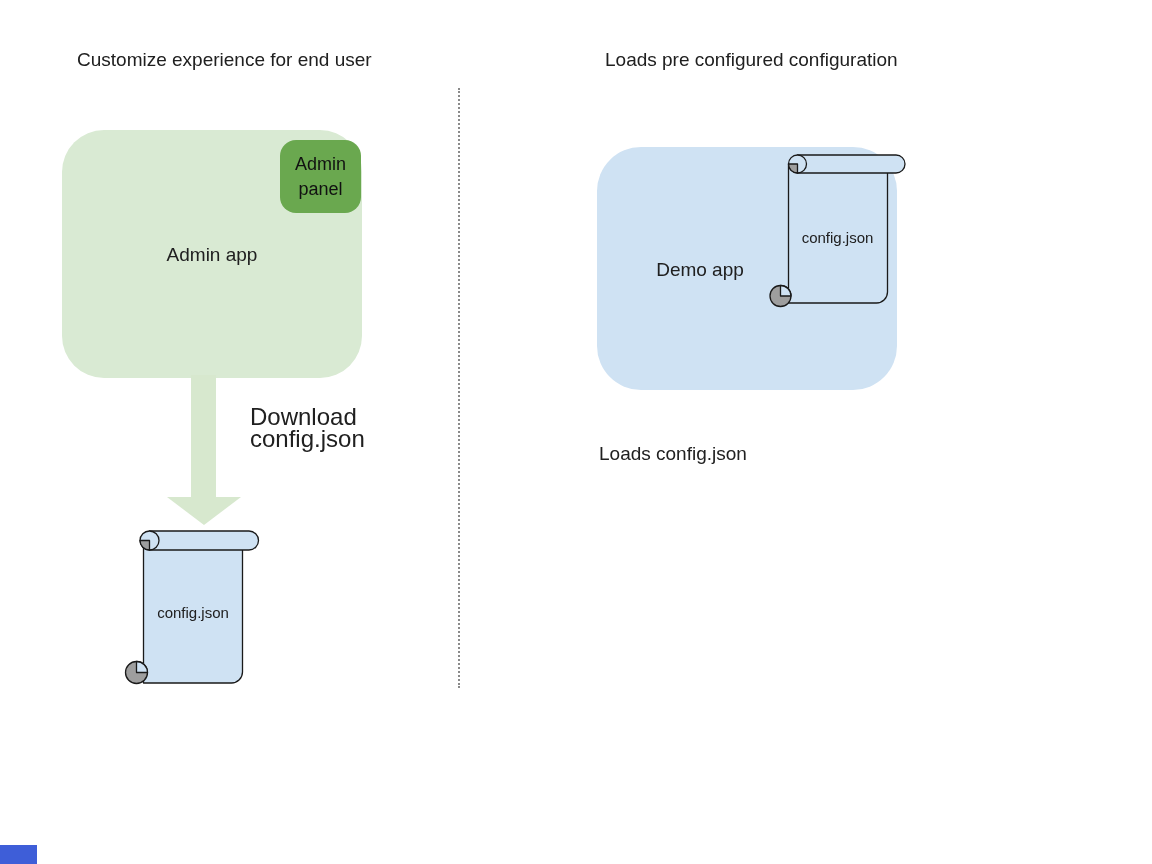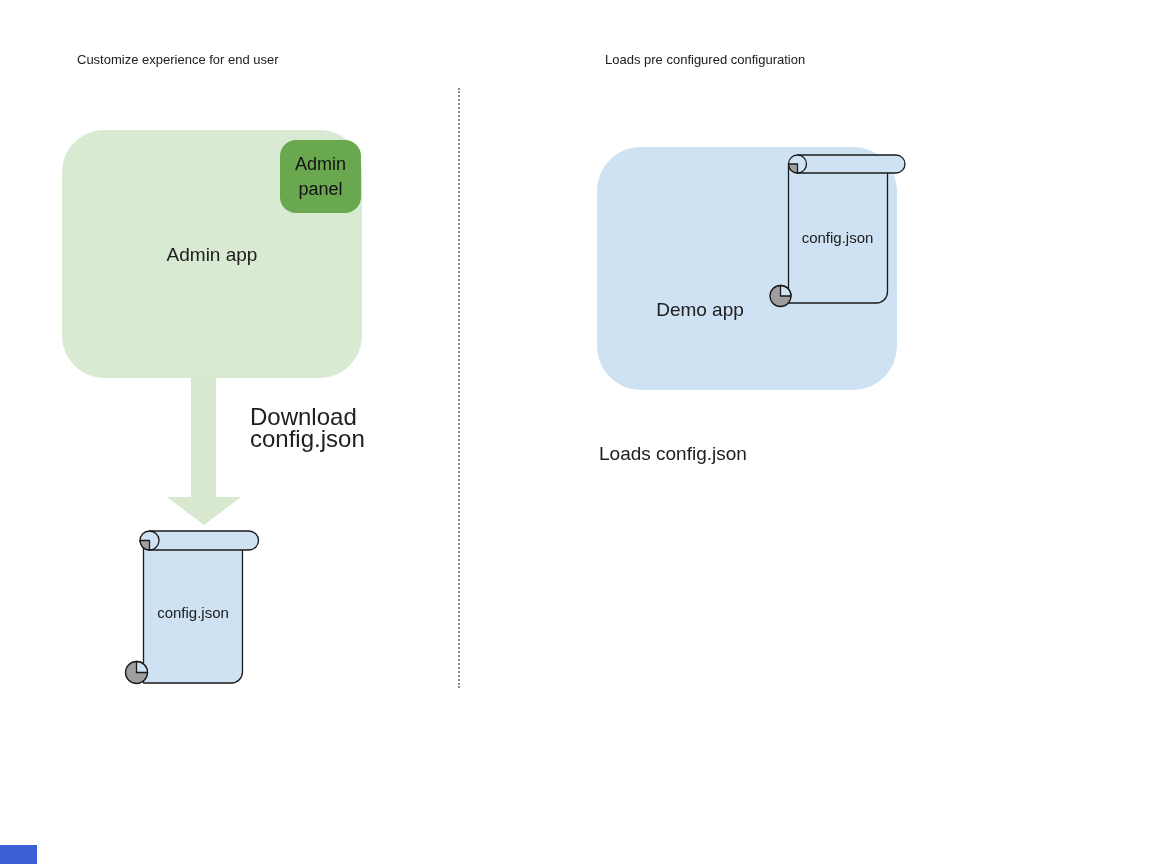--- a/index.html
+++ b/index.html
@@ -1,38 +1,38 @@
 <!DOCTYPE html>
 <html><head>
 <meta charset="utf-8">
 <style>
   html,body{margin:0;padding:0;background:#ffffff;}
   #canvas{
     position:relative;width:1152px;height:864px;background:#ffffff;overflow:hidden;
     font-family:"Liberation Sans", sans-serif;color:#202020;
   }
   .abs{position:absolute;}
-  .heading{font-size:13px;line-height:21px;white-space:nowrap;}
+  .heading{font-size:19px;line-height:21px;white-space:nowrap;}
   .app-box{border-radius:42px;}
   #admin-app-box{left:62px;top:130px;width:300px;height:248px;background:#d9ead3;}
   #admin-app-label{left:62px;top:244px;width:300px;text-align:center;font-size:19px;}
   #admin-panel-badge{
     left:280px;top:140px;width:81px;height:73px;background:#6aa84f;border-radius:16px;
     display:flex;align-items:center;justify-content:center;text-align:center;
     font-size:18px;line-height:25px;white-space:pre-line;color:#111111;
   }
   #heading-left{left:77px;top:49px;}
   #heading-right{left:605px;top:49px;}
   #download-arrow{left:164px;top:375px;}
   #download-label{left:250px;top:406px;font-size:24px;line-height:22px;white-space:pre-line;}
   #scroll-left{left:123px;top:528px;}
   #scroll-left-label{left:143px;top:604px;width:100px;text-align:center;font-size:15px;}
   #divider{left:458px;top:88px;height:600px;width:0;border-left:2px dotted #8a8a8a;}
   #demo-app-box{left:597px;top:147px;width:300px;height:243px;background:#cfe2f3;border-radius:44px;}
-  #demo-app-label{left:597px;top:259px;width:206px;text-align:center;font-size:19px;margin-top:40px;}
+  #demo-app-label{left:597px;top:259px;width:206px;text-align:center;font-size:19px;}
   #scroll-right{left:768px;top:150px;}
   #scroll-right-label{left:788px;top:229px;width:99px;text-align:center;font-size:15px;}
   #loads-caption{left:599px;top:443px;font-size:19px;}
   #corner-accent{left:0;top:845px;width:37px;height:19px;background:#3e5ed8;}
   svg .outline{stroke:#1a1a1a;stroke-width:1.3;stroke-linejoin:round;}
 </style>
 </head>
 <body>
 
 <div id="canvas">

